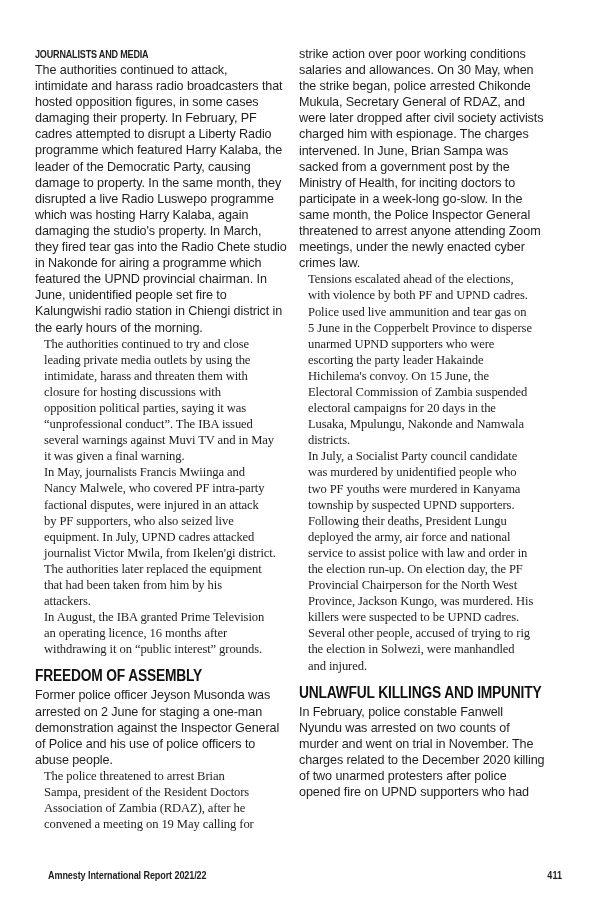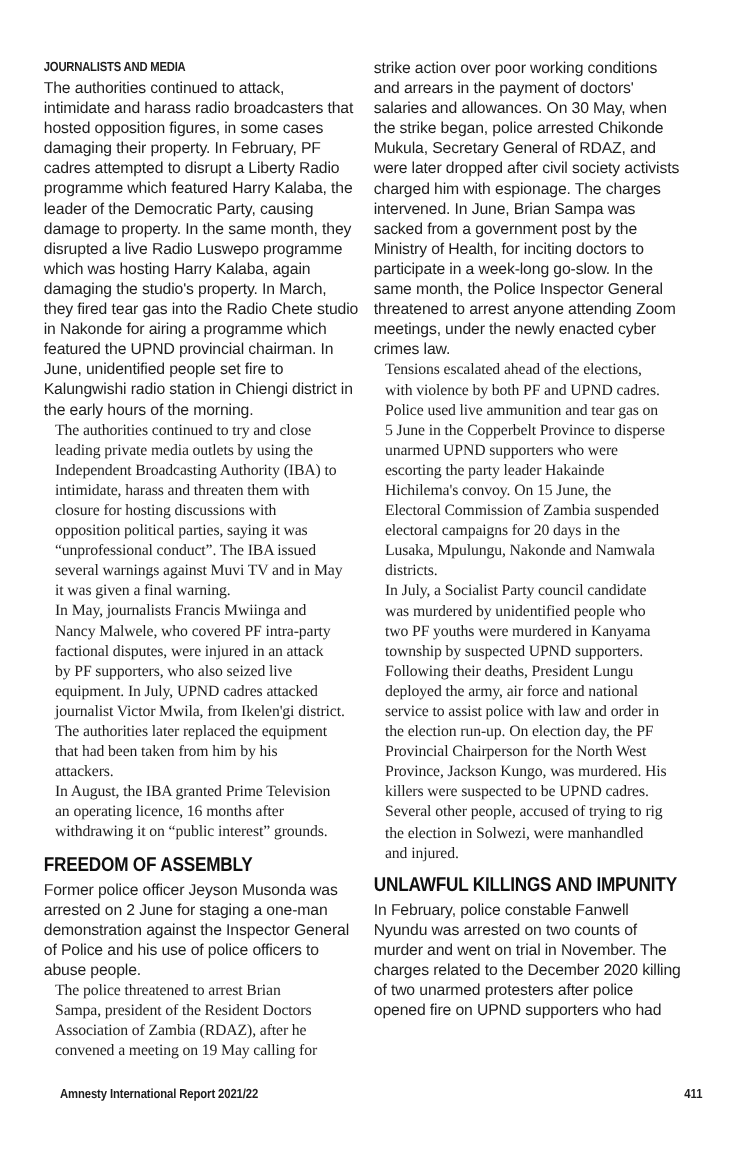--- a/index.html
+++ b/index.html
@@ -39,21 +39,20 @@
       <span class="line">they fired tear gas into the Radio Chete studio</span>
       <span class="line">in Nakonde for airing a programme which</span>
       <span class="line">featured the UPND provincial chairman. In</span>
       <span class="line">June, unidentified people set fire to</span>
       <span class="line">Kalungwishi radio station in Chiengi district in</span>
       <span class="line">the early hours of the morning.</span>
     </p>
   <p class="indent">
       <span class="line">The authorities continued to try and close</span>
       <span class="line">leading private media outlets by using the</span>
-      <span class="line">Independent Broadcasting Authority (IBA) to</span>
       <span class="line">intimidate, harass and threaten them with</span>
       <span class="line">closure for hosting discussions with</span>
       <span class="line">opposition political parties, saying it was</span>
       <span class="line">“unprofessional conduct”. The IBA issued</span>
       <span class="line">several warnings against Muvi TV and in May</span>
       <span class="line">it was given a final warning.</span>
     </p>
   <p class="indent">
       <span class="line">In May, journalists Francis Mwiinga and</span>
       <span class="line">Nancy Malwele, who covered PF intra-party</span>
@@ -82,21 +81,20 @@
       <span class="line">The police threatened to arrest Brian</span>
       <span class="line">Sampa, president of the Resident Doctors</span>
       <span class="line">Association of Zambia (RDAZ), after he</span>
       <span class="line">convened a meeting on 19 May calling for</span>
     </p>
 </div>
 
 <div class="col col-right">
   <p>
       <span class="line">strike action over poor working conditions</span>
-      <span class="line">and arrears in the payment of doctors'</span>
       <span class="line">salaries and allowances. On 30 May, when</span>
       <span class="line">the strike began, police arrested Chikonde</span>
       <span class="line">Mukula, Secretary General of RDAZ, and</span>
       <span class="line">were later dropped after civil society activists</span>
       <span class="line">charged him with espionage. The charges</span>
       <span class="line">intervened. In June, Brian Sampa was</span>
       <span class="line">sacked from a government post by the</span>
       <span class="line">Ministry of Health, for inciting doctors to</span>
       <span class="line">participate in a week-long go-slow. In the</span>
       <span class="line">same month, the Police Inspector General</span>

